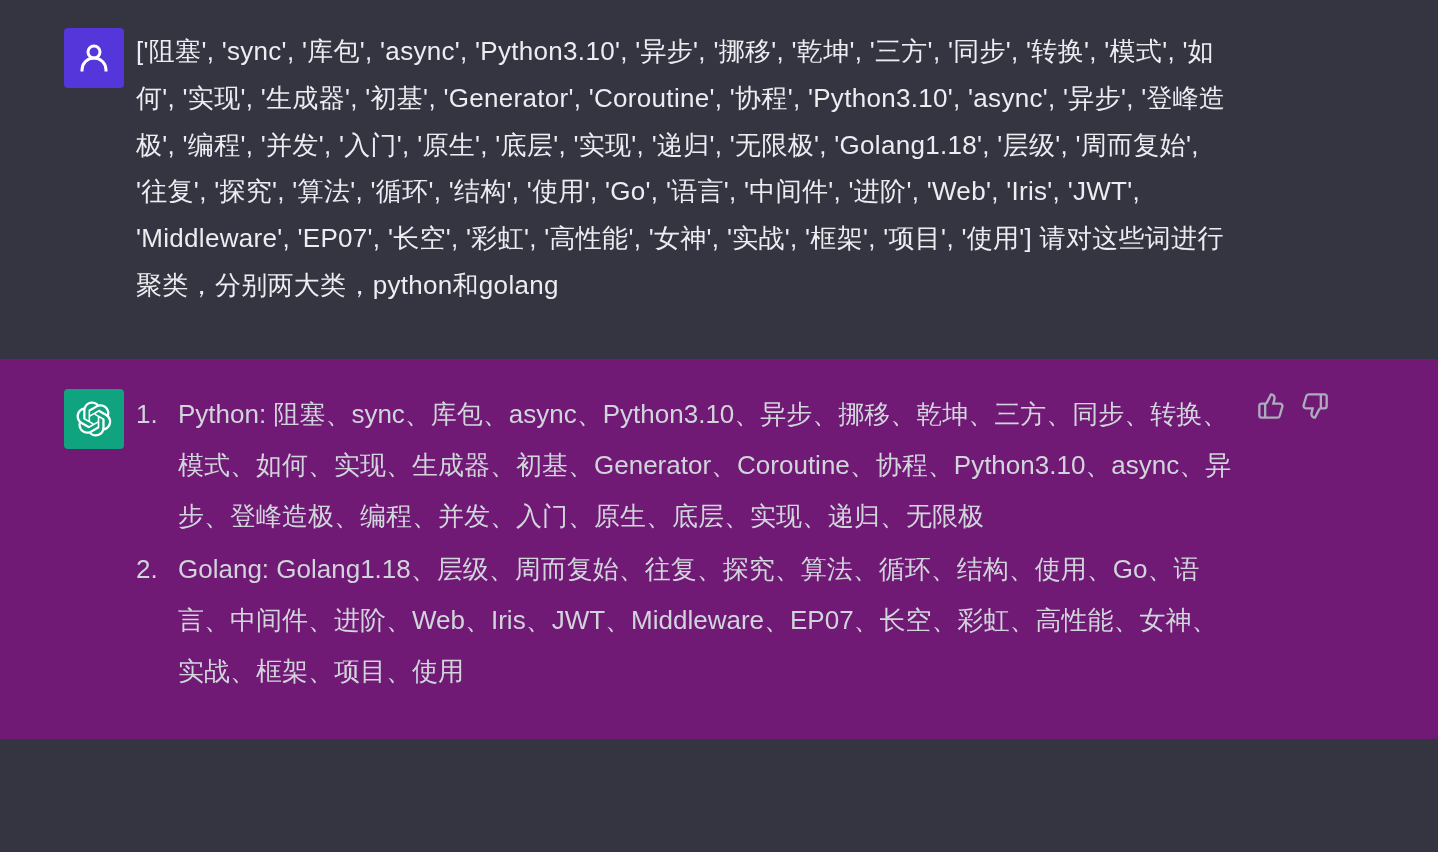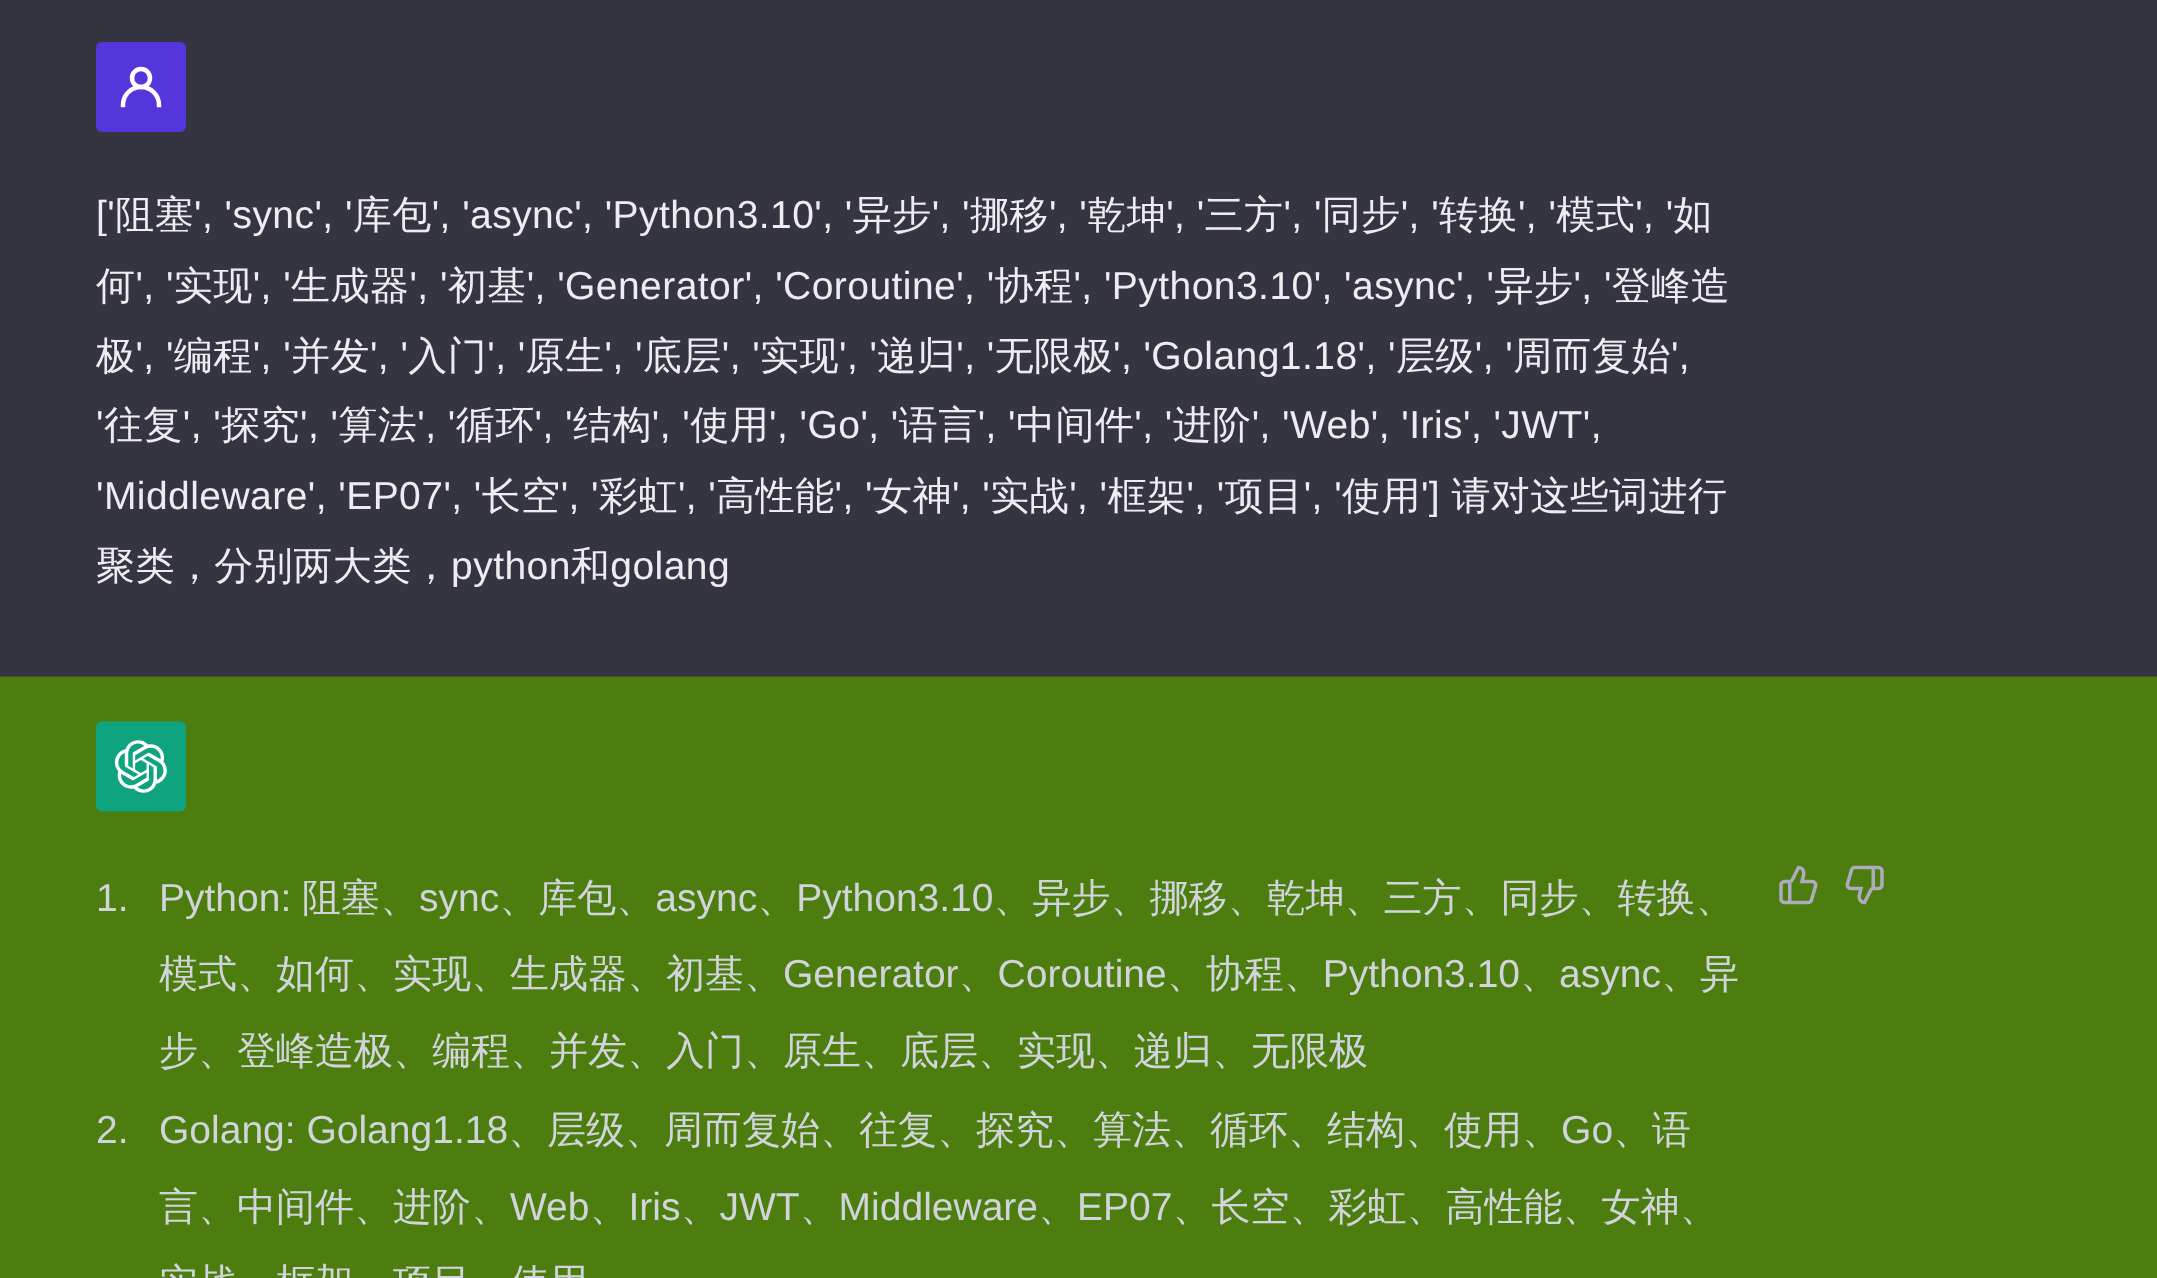--- a/index.html
+++ b/index.html
@@ -11,32 +11,31 @@
     background-color: #343541;
     font-family: -apple-system, BlinkMacSystemFont, "Segoe UI", Helvetica, Arial, sans-serif;
     color: #ececf1;
     width: 1438px;
     height: 852px;
     overflow: hidden;
   }
   .message-row {
     display: flex;
     padding: 24px 0;
-    gap: 32px;
-    flex-direction: column;
+    gap: 12px;
   }
   .message-row.user {
     background-color: #343541;
     padding-left: 64px;
     padding-right: 64px;
     padding-top: 28px;
     padding-bottom: 50px;
   }
   .message-row.assistant {
-    background-color: #4d7c0f;
+    background-color: #701a75;
     padding-left: 64px;
     padding-right: 64px;
     padding-top: 30px;
     padding-bottom: 40px;
   }
   .avatar {
     width: 60px;
     height: 60px;
     flex-shrink: 0;
     display: flex;

